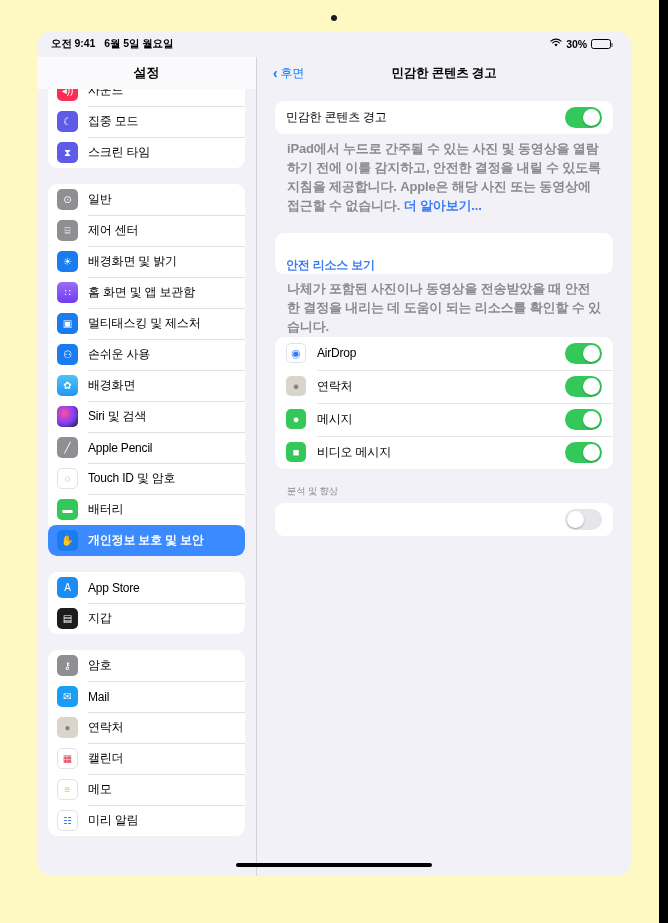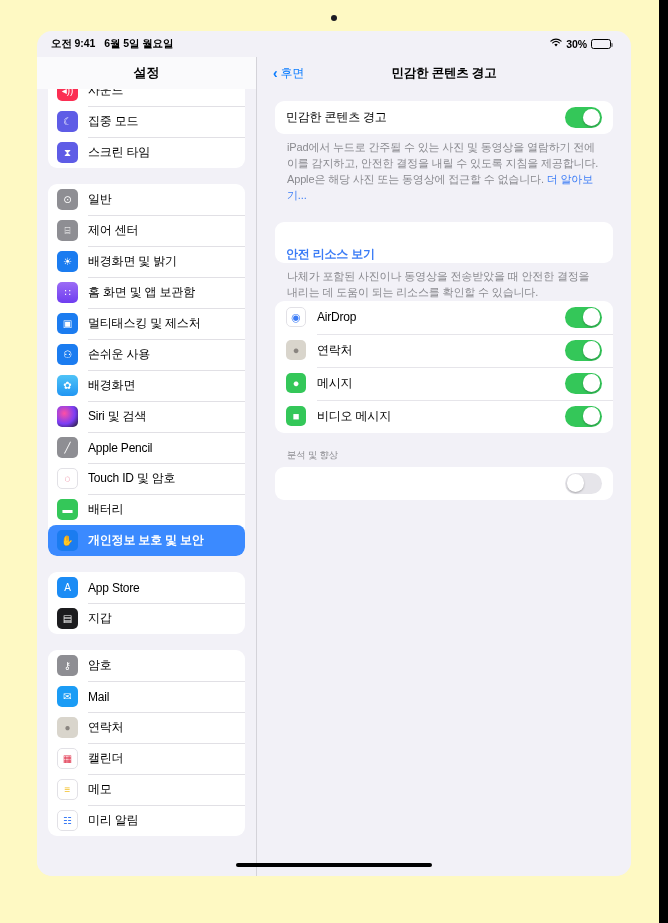--- a/index.html
+++ b/index.html
@@ -143,22 +143,22 @@
   }
   .toggle.off { background:#e6e5ea; }
   .toggle .knob {
     position:absolute; top:1.6px; left:17.6px;
     width:17.8px; height:17.8px; border-radius:50%; background:#fff;
     box-shadow:0 1px 2px rgba(0,0,0,.28);
   }
   .toggle.off .knob { left:1.6px; }
 
   .footnote {
-    font-size:11px; line-height:1.45; color:#8a8a8f;
-    padding:6px 12px 0 12px; letter-spacing:-0.15px;
+    font-size:13px; line-height:1.45; color:#8a8a8f;
+    padding:6px 12px 0 12px; letter-spacing:-0.15px;font-weight:bold;
   }
   .footnote a { color:#3b7cf6; text-decoration:none; }
   .sec-header {
     font-size:9.3px; color:#8a8a8f; letter-spacing:-0.1px;
     padding:16px 12px 5px 12px;
   }
   .gap { height:18px; }
 
   
   #home-indicator {

